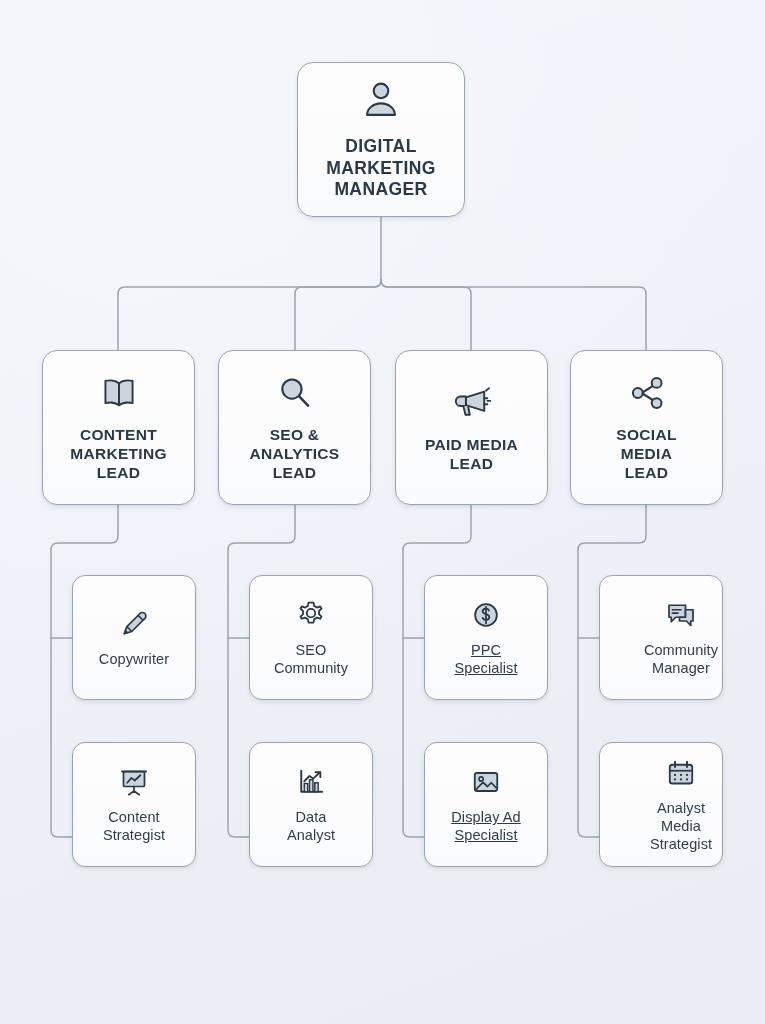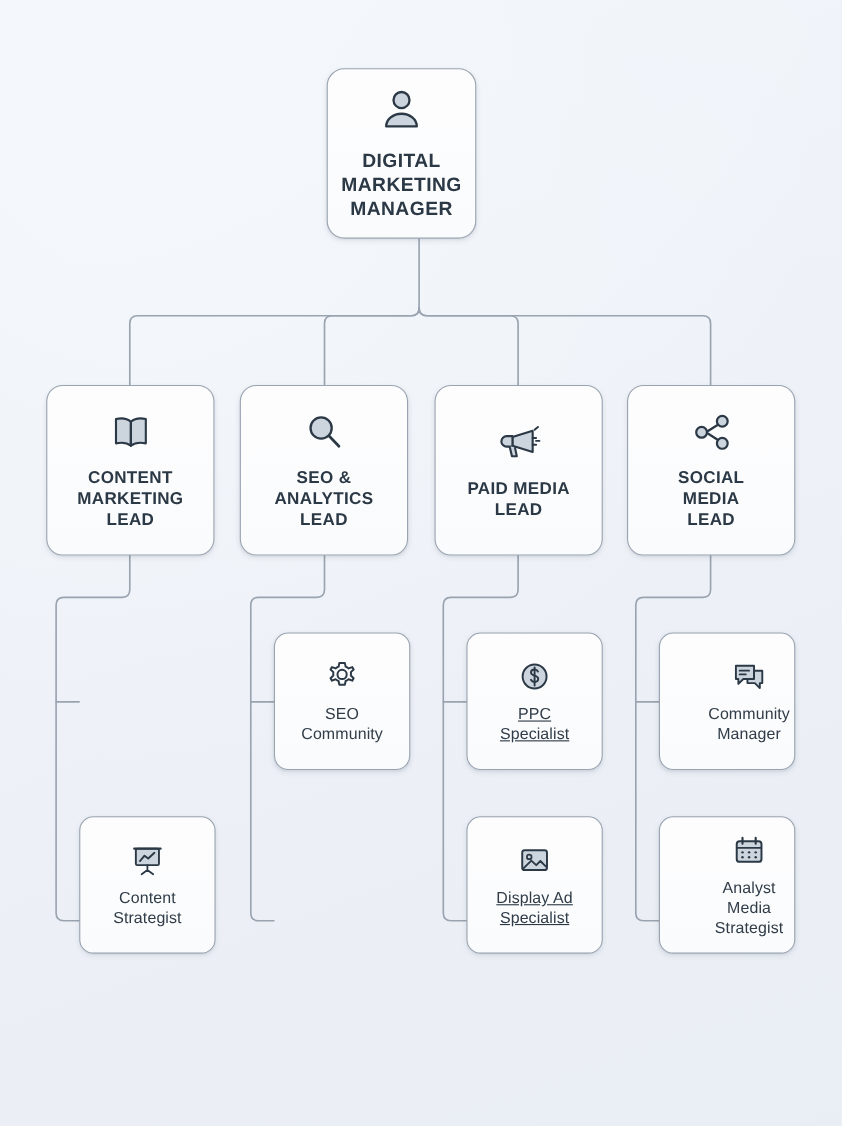--- a/index.html
+++ b/index.html
@@ -50,21 +50,21 @@
 
   .node .label {
     white-space: pre-line;
     line-height: 1.22;
   }
 
   
   .node.root {
     left: 297px;
     top: 62px;
-    width: 136px;
+    width: 168px;
     height: 155px;
     border-radius: 16px;
   }
   .node.root .icon-wrap { margin-bottom: 12px; }
   .node.root .label {
     font-size: 17.5px;
     font-weight: bold;
     letter-spacing: 0.4px;
   }
 
@@ -195,20 +195,31 @@
         <circle cx="35" cy="12.5" r="5.6" fill="#ccd4de" stroke="#2b3845" stroke-width="2.3"></circle>
         <circle cx="13.5" cy="24" r="5.6" fill="#ccd4de" stroke="#2b3845" stroke-width="2.3"></circle>
         <circle cx="35" cy="35.5" r="5.6" fill="#ccd4de" stroke="#2b3845" stroke-width="2.3"></circle>
       </svg>
     </span>
     <span class="label">SOCIAL
 MEDIA
 LEAD</span>
   </div>
 
+  <div class="node leaf c0 r0">
+    <span class="icon-wrap">
+      <svg class="glyph" width="36" height="36" viewBox="0 0 48 48">
+        <path d="M11,37 L14.5,27.5 L32,10 a4.5,4.5 0 0 1 6.5,6.5 L21,34 Z" fill="#ccd4de" stroke="#2b3845" stroke-width="2.3" stroke-linejoin="round"></path>
+        <path d="M29.5,12.5 L36,19" stroke="#2b3845" stroke-width="2.1"></path>
+        <path d="M14.5,27.5 L21,34" stroke="#2b3845" stroke-width="2.1"></path>
+        <path d="M11,37 L15.5,35.5 L12.5,32.5 Z" fill="#2b3845" stroke="#2b3845" stroke-width="1.6" stroke-linejoin="round"></path>
+      </svg>
+    </span>
+    <span class="label">Copywriter</span>
+  </div>
 
   <div class="node leaf c0 r1">
     <span class="icon-wrap">
       <svg class="glyph" width="36" height="36" viewBox="0 0 48 48">
         <rect x="10" y="10" width="28" height="20" rx="1.8" fill="#ccd4de" stroke="#2b3845" stroke-width="2.3"></rect>
         <path d="M8,10 L40,10" stroke="#2b3845" stroke-width="2.6" stroke-linecap="round"></path>
         <path d="M15,25 L20.5,18.5 L25,22 L32.5,15" fill="none" stroke="#2b3845" stroke-width="2.3" stroke-linecap="round" stroke-linejoin="round"></path>
         <path d="M24,30 L24,36 M24,36 L17,41 M24,36 L31,41" stroke="#2b3845" stroke-width="2.2" stroke-linecap="round"></path>
       </svg>
     </span>
@@ -224,20 +235,34 @@
                  l-1.0,4.6 -3.3,0 -3.3,0 -1.0,-4.6 a13,13 0 0 1 -3.6,-2.1 l-4.4,1.6
                  -1.7,-2.9 3.4,-3.2 a13,13 0 0 1 0,-4.2 l-3.4,-3.2 1.7,-2.9 4.4,1.6
                  a13,13 0 0 1 3.6,-2.1 l1.0,-4.6 z" fill="none" stroke="#2b3845" stroke-width="2.4" stroke-linejoin="round"></path>
         <circle cx="24" cy="21.5" r="5.6" fill="none" stroke="#2b3845" stroke-width="2.4"></circle>
       </svg>
     </span>
     <span class="label">SEO
 Community</span>
   </div>
 
+  <div class="node leaf c1 r1">
+    <span class="icon-wrap">
+      <svg class="glyph" width="36" height="36" viewBox="0 0 48 48">
+        <path d="M11,9 L11,37 L39,37" fill="none" stroke="#2b3845" stroke-width="2.6" stroke-linecap="round" stroke-linejoin="round"></path>
+        <rect x="15" y="26" width="4.6" height="11" fill="#ccd4de" stroke="#2b3845" stroke-width="1.9"></rect>
+        <rect x="22" y="21" width="4.6" height="16" fill="#ccd4de" stroke="#2b3845" stroke-width="1.9"></rect>
+        <rect x="29" y="25" width="4.6" height="12" fill="#ccd4de" stroke="#2b3845" stroke-width="1.9"></rect>
+        <path d="M15,23 L22,16 L27,19.5 L36,11" fill="none" stroke="#2b3845" stroke-width="2.4" stroke-linecap="round" stroke-linejoin="round"></path>
+        <path d="M30,11 L36.5,11 L36.5,17.5" fill="none" stroke="#2b3845" stroke-width="2.4" stroke-linecap="round" stroke-linejoin="round"></path>
+      </svg>
+    </span>
+    <span class="label">Data
+Analyst</span>
+  </div>
 
   <div class="node leaf c2 r0">
     <span class="icon-wrap">
       <svg class="glyph" width="36" height="36" viewBox="0 0 48 48">
         <circle cx="24" cy="24" r="14.5" fill="#ccd4de" stroke="#2b3845" stroke-width="2.4"></circle>
         <path d="M28,18 a4.4,4.4 0 0 0 -4,-2.4 c-2.6,0 -4.4,1.5 -4.4,3.6 c0,4.8 8.8,2.6 8.8,7.6
                  c0,2.2 -1.9,3.8 -4.4,3.8 a4.8,4.8 0 0 1 -4.4,-2.6" fill="none" stroke="#2b3845" stroke-width="2.3" stroke-linecap="round"></path>
         <path d="M24,13 L24,35" stroke="#2b3845" stroke-width="2.3" stroke-linecap="round"></path>
       </svg>
     </span>

